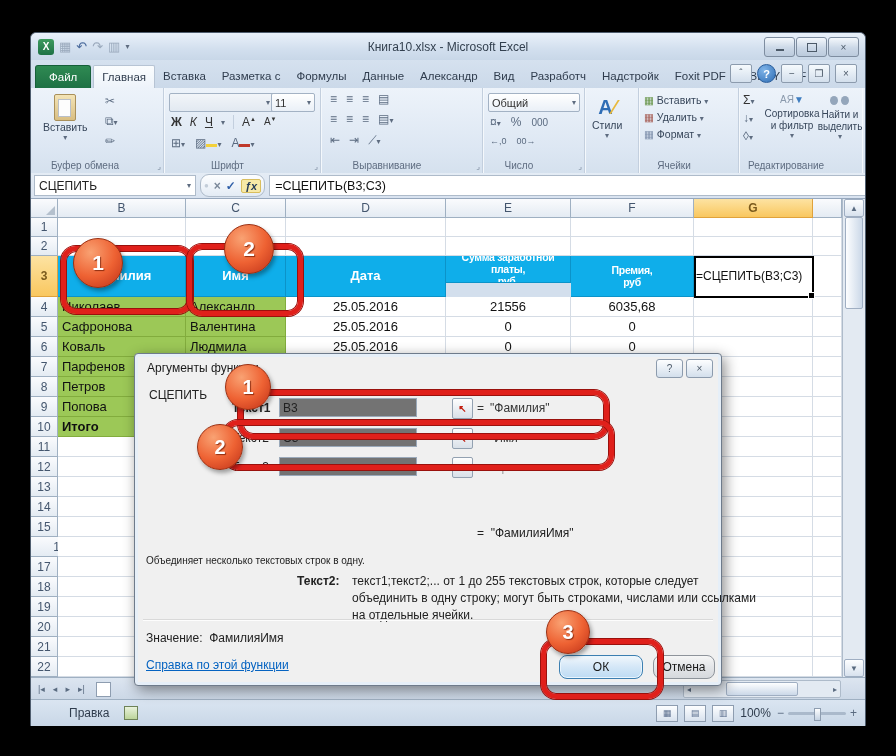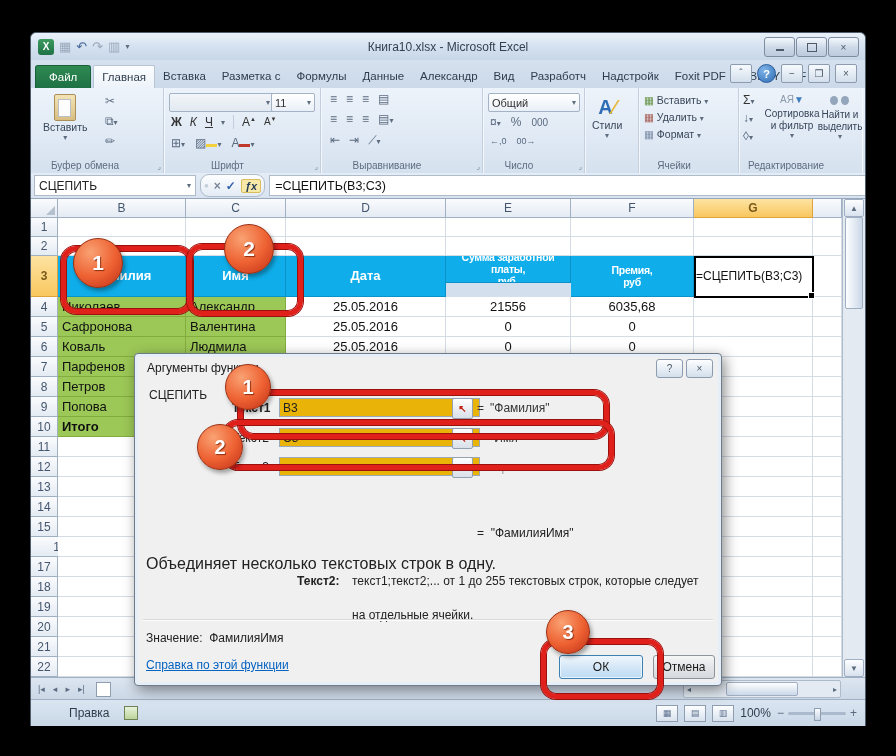--- a/index.html
+++ b/index.html
@@ -115,36 +115,36 @@
           background:#F0F0F0;border:1px solid #6E7B8B;border-radius:4px;
           box-shadow:inset 0 0 0 3px #E6EFF8,3px 4px 14px rgba(0,0,0,.45);}
   #dlg-title{position:absolute;left:12px;top:7px;font-size:12px;color:#1B1B1B;}
   #dlg-btns{position:absolute;right:8px;top:5px;display:flex;gap:3px;}
   .dlg-btn{width:25px;height:17px;border:1px solid #8C9BAD;border-radius:3px;font-size:10px;color:#4C5A69;
            background:linear-gradient(#FDFEFF,#D3DFEC);display:flex;align-items:center;justify-content:center;}
   #dlg-fn{position:absolute;left:14px;top:34px;font-size:12px;color:#222;}
   .frow{position:absolute;height:21px;font-size:12px;color:#222;}
   .frow .flabel{position:absolute;left:97px;width:43px;text-align:left;top:3px;}
   .frow.first .flabel{font-weight:bold;}
-  .frow .finput{position:absolute;left:144px;width:201px;height:19px;background:#eab308;border:1px solid #9AA9BA;
+  .frow .finput{position:absolute;left:144px;width:138px;height:19px;background:#737373;border:1px solid #9AA9BA;
                 box-sizing:border-box;font-size:12px;display:flex;align-items:center;padding-left:3px;}
   .frow .picker{position:absolute;left:317px;width:19px;height:19px;background:linear-gradient(#FEFEFE,#D9E0E8);
                 border:1px solid #93A1B1;border-radius:2px;color:#C22012;font-size:10px;font-weight:bold;
                 display:flex;align-items:center;justify-content:center;}
   .frow .feq{position:absolute;left:342px;top:3px;color:#333;}
   .frow .fres{position:absolute;left:355px;top:3px;color:#333;}
   .frow .fres.muted{color:#9A9A9A;}
   #dlg-resultline{position:absolute;left:342px;top:172px;font-size:12px;color:#222;}
-  #dlg-desc{position:absolute;left:11px;top:201px;font-size:16px;color:#222;}
+  #dlg-desc{position:absolute;left:11px;top:201px;font-size:10px;color:#222;}
   #dlg-argname{position:absolute;left:162px;top:220px;font-size:12px;font-weight:bold;color:#222;}
   .arghelp{position:absolute;left:217px;font-size:12px;color:#222;white-space:nowrap;}
   #dlg-sep{position:absolute;left:8px;right:8px;top:265px;border-top:1px solid #D9D9D9;box-shadow:0 1px 0 #FDFDFD;}
   #dlg-value{position:absolute;left:11px;top:277px;font-size:12px;color:#222;}
   #dlg-link{position:absolute;left:11px;top:304px;font-size:12px;color:#0563C1;text-decoration:underline;}
-  .dbtn{position:absolute;top:301px;height:24px;border-radius:3px;font-size:12px;color:#1B1B1B;
+  .dbtn{position:absolute;top:301px;height:24px;border-radius:8px;font-size:12px;color:#1B1B1B;
         display:flex;align-items:center;justify-content:center;box-sizing:border-box;}
   #btn-ok{left:424px;width:84px;border:1px solid #3C7FB1;background:linear-gradient(#F1F7FC,#D4E7F7 50%,#BDDBF3);
           box-shadow:inset 0 0 0 1px #EAF5FD;}
   #btn-cancel{left:518px;width:62px;border:1px solid #8E949B;background:linear-gradient(#F6F6F6,#E3E5E8 50%,#D6D9DD);}
   
   .ring{position:absolute;border:5px solid #E0201B;border-radius:15px;z-index:40;
         box-shadow:0 0 0 1px #9A110D,inset 0 0 0 1px #9A110D;}
   .balloon{position:absolute;border-radius:50%;z-index:45;color:#fff;font-weight:bold;
            background:radial-gradient(circle at 35% 28%,#F9A273,#EE6233 52%,#C3351A 95%);
            border:1px solid #9A2F12;display:flex;align-items:center;justify-content:center;
@@ -591,20 +591,21 @@
       <span class="feq">=</span>
       <span class="fres muted">строка</span>
     </div>
 
     <div id="dlg-resultline">
       <span>=</span>&nbsp;&nbsp;<span>"ФамилияИмя"</span>
     </div>
     <div id="dlg-desc">Объединяет несколько текстовых строк в одну.</div>
     <div id="dlg-argname">Текст2:</div>
     <div class="arghelp" style="top:220px;">текст1;текст2;... от 1 до 255 текстовых строк, которые следует</div>
+    <div class="arghelp" style="top:237px;">объединить в одну строку; могут быть строками, числами или ссылками</div>
     <div class="arghelp" style="top:254px;">на отдельные ячейки.</div>
     <div id="dlg-sep"></div>
     <div id="dlg-value">
       <span>Значение:</span>&nbsp;&nbsp;<span>ФамилияИмя</span>
     </div>
     <a id="dlg-link">Справка по этой функции</a>
     <div class="dbtn" id="btn-ok">ОК</div>
     <div class="dbtn" id="btn-cancel">Отмена</div>
   </div>
 

